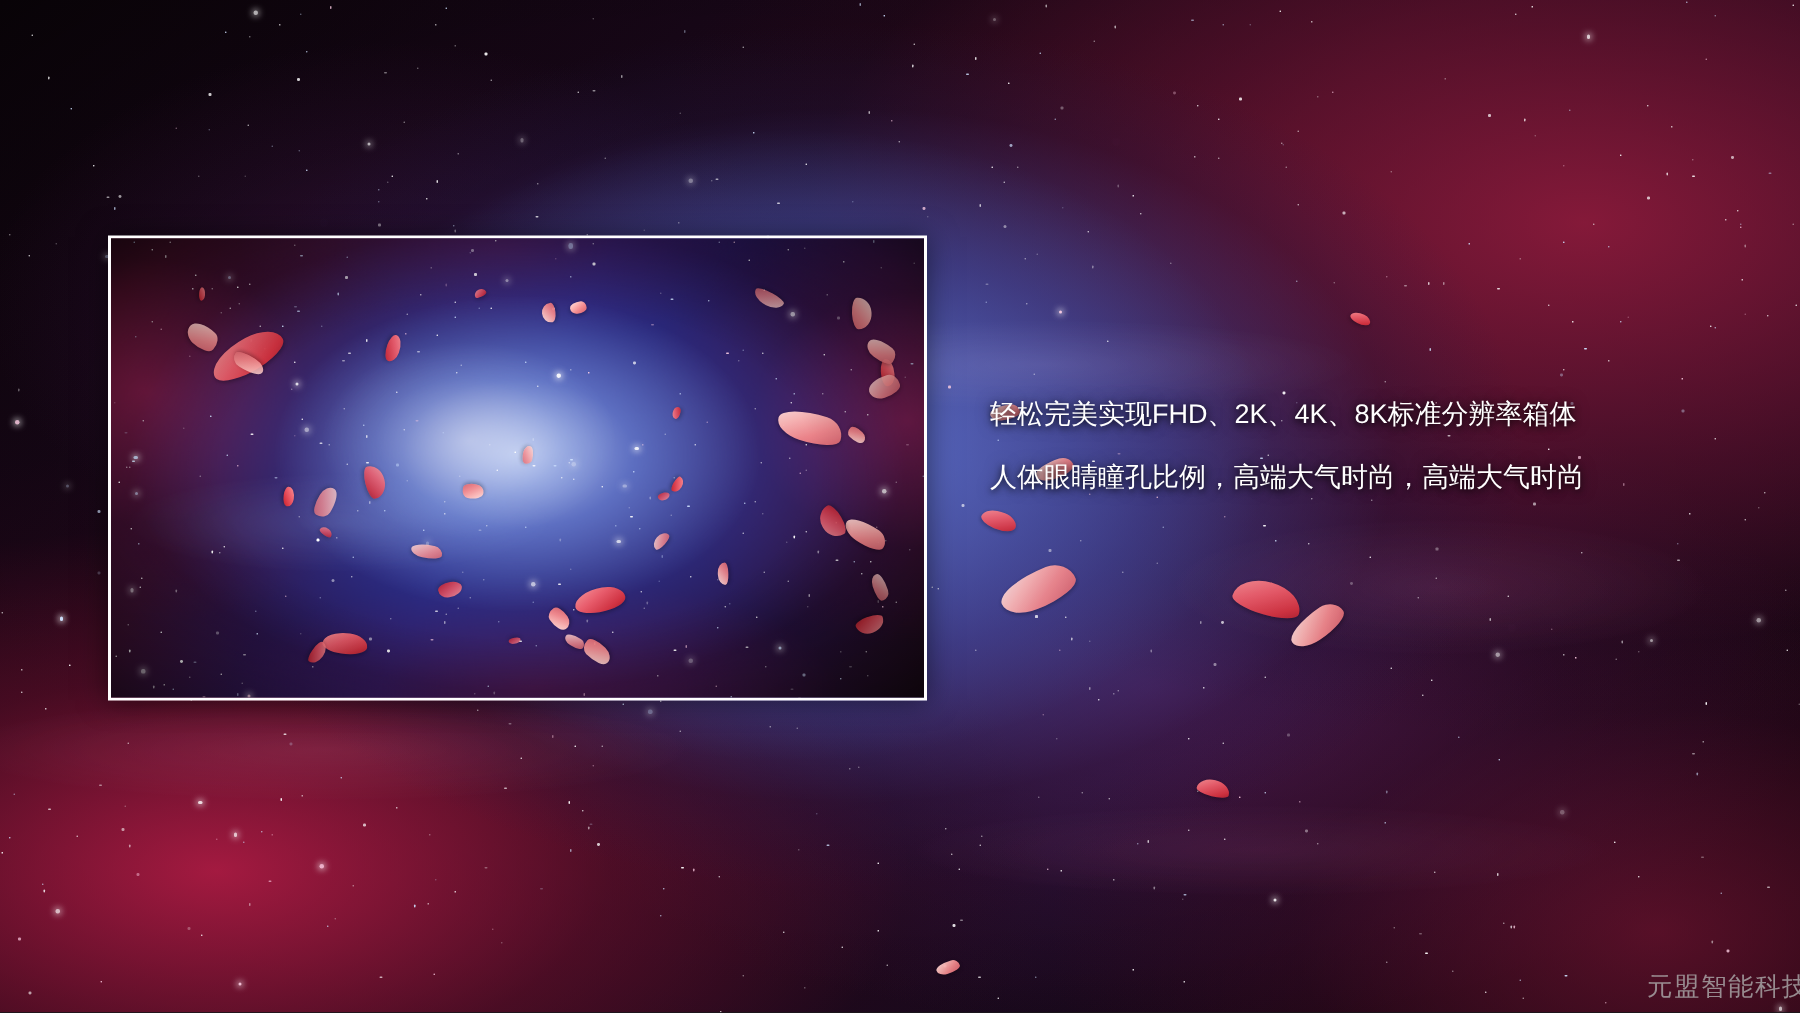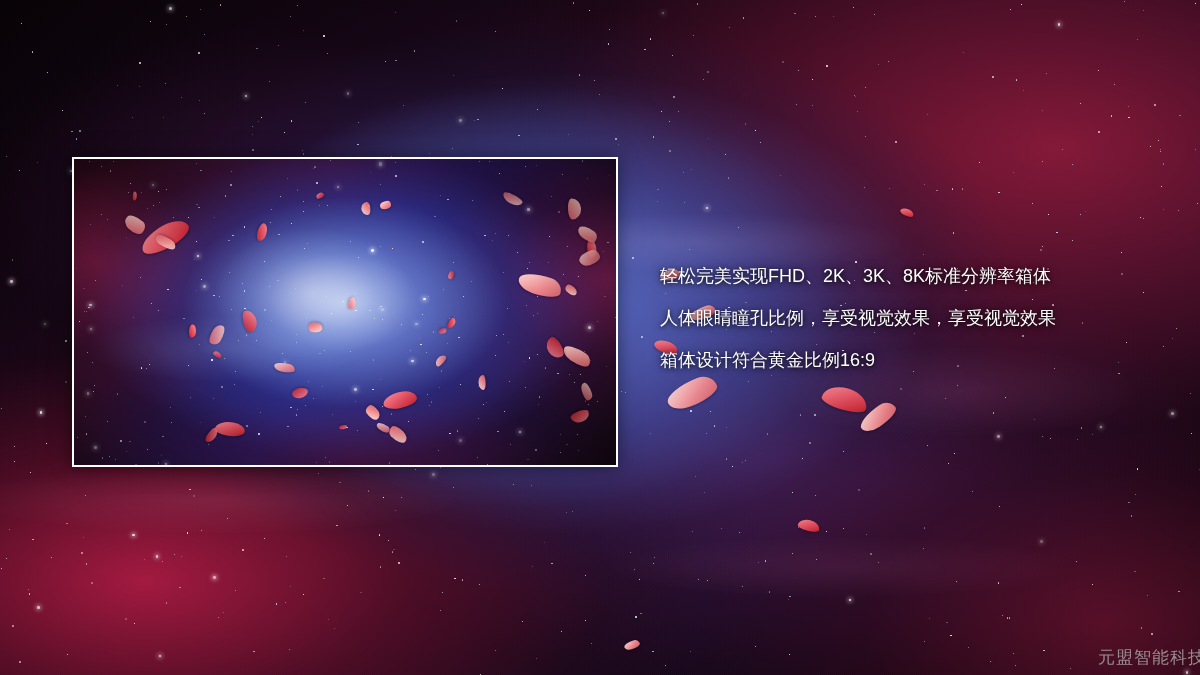--- a/index.html
+++ b/index.html
@@ -1034,20 +1034,19 @@
           <div class="petal s2" style="left: 74.0516%; top: 72.0403%; width: 14.5204px; height: 7.40639px; transform: rotate(-92deg); opacity: 0.89; background: linear-gradient(145deg, rgb(255, 230, 228) 0%, rgb(255, 185, 182) 32%, rgb(245, 139, 142) 62%, rgb(217, 96, 106) 100%); box-shadow: rgba(0, 0, 0, 0.35) 0px 1px 3px;"></div>
           <div class="petal s2" style="left: 68.6782%; top: 52.4656%; width: 11.2414px; height: 6.3206px; transform: rotate(121deg); opacity: 0.97; background: linear-gradient(150deg, rgb(255, 154, 156) 0%, rgb(242, 96, 108) 40%, rgb(216, 51, 63) 78%, rgb(171, 31, 44) 100%); box-shadow: rgba(0, 0, 0, 0.35) 0px 1px 3px;"></div>
           <div class="petal " style="left: 68.9094%; top: 37.1493%; width: 7.55532px; height: 4.71799px; transform: rotate(-67deg); opacity: 0.9; background: linear-gradient(150deg, rgb(255, 154, 156) 0%, rgb(242, 96, 108) 40%, rgb(216, 51, 63) 78%, rgb(171, 31, 44) 100%); box-shadow: rgba(0, 0, 0, 0.35) 0px 1px 3px;"></div>
           <div class="petal s3" style="left: 56.537%; top: 13.6862%; width: 11.3741px; height: 7.80949px; transform: rotate(-7deg); opacity: 0.99; background: linear-gradient(145deg, rgb(255, 230, 228) 0%, rgb(255, 185, 182) 32%, rgb(245, 139, 142) 62%, rgb(217, 96, 106) 100%); box-shadow: rgba(0, 0, 0, 0.35) 0px 1px 3px;"></div>
         </div>
       <div class="fr-vig"></div>
     </div>
   </div>
 
   <div id="bodytext">
-    <div class="ln">轻松完美实现FHD、2K、3K、8K标准分辨率箱体</div>
-    <div class="ln">人体眼睛瞳孔比例，享受视觉效果，享受视觉效果</div>
-    <div class="ln">箱体设计符合黄金比例16:9</div>
+    <div class="ln">轻松完美实现FHD、2K、4K、8K标准分辨率箱体</div>
+    <div class="ln">人体眼睛瞳孔比例，高端大气时尚，高端大气时尚</div>
   </div>
 
   <div id="watermark">元盟智能科技</div>
 
 </div>
 
 </body></html>

